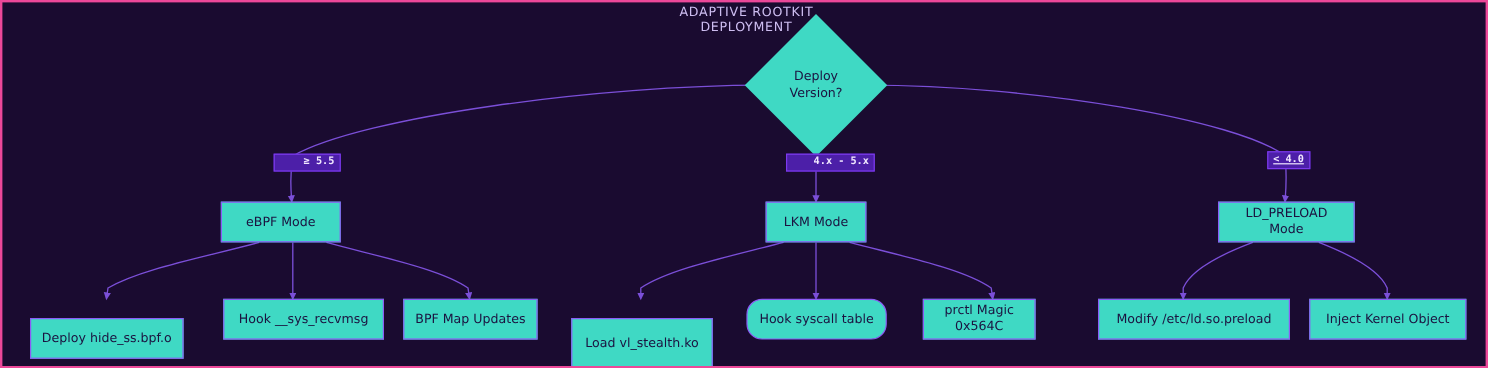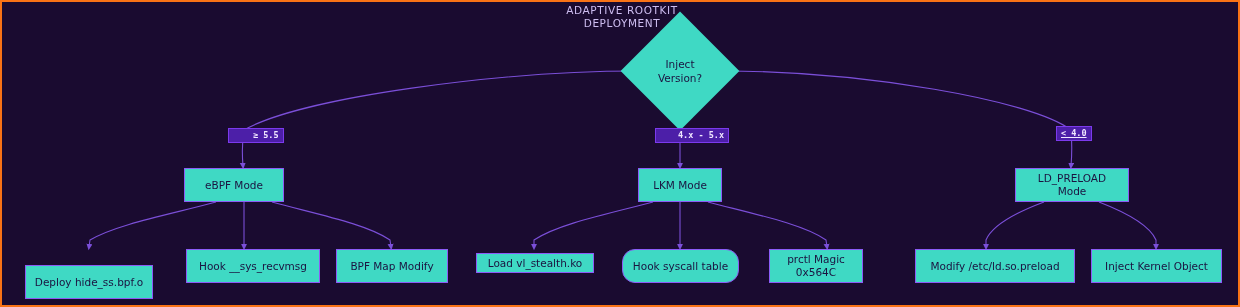--- a/index.html
+++ b/index.html
@@ -8,21 +8,21 @@
     background: #140827;
   }
   body {
     font-family: "DejaVu Sans", "Liberation Sans", sans-serif;
   }
   #canvas {
     position: relative;
     width: 1240px;
     height: 307px;
     background: #1a0b30;
-    border: 2px solid #f97316;
+    border: 2px solid #ec4899;
     box-sizing: border-box;
     overflow: hidden;
   }
   #edge-layer {
     position: absolute;
     left: 0;
     top: 0;
     width: 1240px;
     height: 307px;
     pointer-events: none;
@@ -118,21 +118,21 @@
       <path d="M651,200 C605,212 556,222 532,238 L532,245"></path>
       <path d="M678,200 L678,245"></path>
       <path d="M706,200 C752,212 801,222 824,238 L825,245"></path>
 
       <path d="M1042,200 C1010,212 990,224 984,238 L984,245"></path>
       <path d="M1097,200 C1128,212 1148,224 1154,238 L1154,245"></path>
     </g>
   </svg>
 
   <div class="diamond" style="left:636px; top:27px;"></div>
-  <div class="diamond-label" style="left:636px; top:41px; width:84px; height:56px;">Inject
+  <div class="diamond-label" style="left:636px; top:41px; width:84px; height:56px;">Deploy
 Version?</div>
 
   <div class="edge-label" style="left:226px; top:126px;padding-left:24px;">≥ 5.5</div>
   <div class="edge-label" style="left:653px; top:126px;padding-left:22px;">4.x - 5.x</div>
   <div class="edge-label" style="left:1054px; top:124px;text-decoration:underline;">&lt; 4.0</div>
 
   <div class="node" style="left:182px; top:166px; width:100px; height:34px;">
     <span>eBPF Mode</span>
   </div>
   <div class="node" style="left:1013px; top:166px; width:114px; height:34px;">
@@ -142,23 +142,23 @@
     <span>LKM Mode</span>
   </div>
 
   <div class="node" style="left:23px; top:247px; width:128px; height:34px;margin-top:16px;">
     <span>Deploy hide_ss.bpf.o</span>
   </div>
   <div class="node" style="left:184px; top:247px; width:134px; height:34px;">
     <span>Hook __sys_recvmsg</span>
   </div>
   <div class="node" style="left:334px; top:247px; width:112px; height:34px;">
-    <span>BPF Map Modify</span>
+    <span>BPF Map Updates</span>
   </div>
-  <div class="node" style="left:474px; top:251px; width:118px; height:20px;">
+  <div class="node" style="left:474px; top:263px; width:118px; height:43px;">
     <span>Load vl_stealth.ko</span>
   </div>
   <div class="node" style="left:620px; top:247px; width:117px; height:34px;border-radius:13px;">
     <span>Hook syscall table</span>
   </div>
   <div class="node" style="left:767px; top:247px; width:94px; height:34px;">
     <span>prctl Magic 0x564C</span>
   </div>
   <div class="node" style="left:913px; top:247px; width:160px; height:34px;">
     <span>Modify /etc/ld.so.preload</span>

